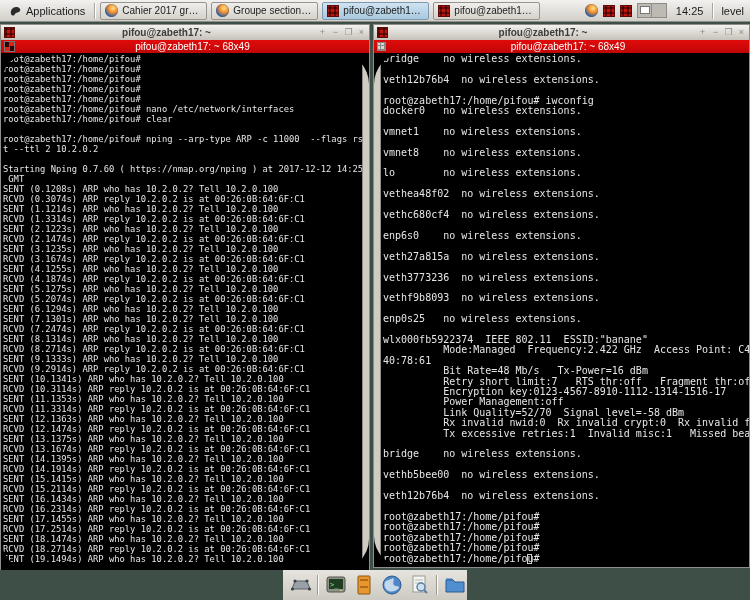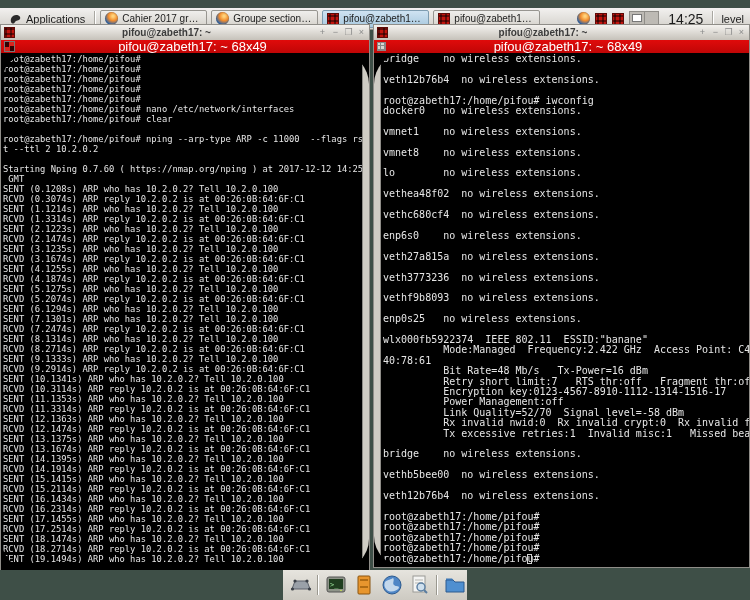--- a/index.html
+++ b/index.html
@@ -1,20 +1,20 @@
 <!DOCTYPE html>
 <html><head>
 <meta charset="utf-8">
 <style>
   html,body{margin:0;padding:0;background:#222;}
   .desktop{position:relative;width:750px;height:600px;background:#3e4f47;overflow:hidden;
            font-family:"Liberation Sans",sans-serif;}
 
   
-  .topbar{position:absolute;top:8px;left:0;right:0;height:22px;
+  .topbar{position:absolute;top:0;left:0;right:0;height:22px;
           background:linear-gradient(#f2f1ef,#d2cfc9);border-bottom:1px solid #8f8d88;
           display:flex;align-items:center;padding:0 4px;box-sizing:border-box;gap:4px;}
   .apps{display:flex;align-items:center;gap:4px;padding:1px 5px;cursor:default;}
   .apps-label{font-size:11px;color:#1c1c1c;}
   .apps-icon{width:13px;height:13px;display:inline-block;}
   .vsep{width:1px;height:16px;background:#a9a7a1;border-right:1px solid #fff;}
   .taskbtn{display:flex;align-items:center;gap:4px;height:18px;width:107px;
            background:linear-gradient(#efeeec,#d5d2cb);border:1px solid #979590;border-radius:2px;
            padding:0 4px;box-sizing:border-box;overflow:hidden;white-space:nowrap;}
   .taskbtn.active{background:linear-gradient(#cfe3f2,#a8c8de);border-color:#7e9cb0;}
@@ -24,41 +24,41 @@
            box-shadow:inset 0 0 1px rgba(0,0,0,.6);}
   .rt-icon{width:12px;height:12px;flex:none;background:#c2140e;border:1px solid #5e0a07;box-sizing:border-box;
            background-image:linear-gradient(90deg,rgba(0,0,0,.45) 2px,transparent 2px),
                             linear-gradient(rgba(0,0,0,.45) 2px,transparent 2px);
            background-size:5px 5px;background-position:1px 1px;}
   .tray{margin-left:auto;display:flex;align-items:center;gap:5px;}
   .pager{width:28px;height:13px;border:1px solid #8f8d88;background:#bdbab4;display:flex;}
   .pager-cell{flex:1;border-right:1px solid #8f8d88;position:relative;}
   .pager-cell:last-child{border-right:none;}
   .pager-win{position:absolute;left:2px;top:2px;width:8px;height:6px;background:#fff;border:1px solid #777;}
-  .clock{font-size:14px;color:#1c1c1c;padding:0 4px;}
+  .clock{font-size:11px;color:#1c1c1c;padding:0 4px;}
   .user{font-size:11px;color:#1c1c1c;padding:0 2px;}
 
   
   .window{position:absolute;border:1px solid #8f8d88;background:#000;display:flex;flex-direction:column;
           box-sizing:border-box;overflow:hidden;}
   .win-left{left:0;top:24px;width:370px;height:547px;}
   .win-right{left:373px;top:24px;width:377px;height:544px;}
   .titlebar{height:15px;flex:none;background:linear-gradient(#f4f2ef,#c6c2ba);
             display:flex;align-items:center;padding:0 3px;gap:3px;}
   .title-text{flex:1;text-align:center;font-size:10px;font-weight:bold;color:#3c3c3c;
               white-space:nowrap;overflow:hidden;}
   .title-appicon{width:11px;height:11px;flex:none;background:#c2140e;border:1px solid #5e0a07;box-sizing:border-box;
            background-image:linear-gradient(90deg,rgba(0,0,0,.45) 2px,transparent 2px),
                             linear-gradient(rgba(0,0,0,.45) 2px,transparent 2px);
            background-size:5px 5px;}
   .controls{display:flex;gap:4px;flex:none;align-items:center;}
   .ctrl{font-size:9px;color:#8a8a8a;line-height:9px;width:9px;text-align:center;cursor:default;}
   .redbar{height:13px;flex:none;background:linear-gradient(#e00b0b,#c00606);color:#fff;
           display:flex;align-items:center;padding:0 3px;gap:4px;}
-  .redbar-label{flex:1;text-align:center;font-size:13px;white-space:nowrap;overflow:hidden;}
+  .redbar-label{flex:1;text-align:center;font-size:10px;white-space:nowrap;overflow:hidden;}
   .redbar-icon-left{width:9px;height:9px;flex:none;
         background:conic-gradient(#d8241e 0 25%,#300 0 50%,#d8241e 0 75%,#300 0);border:1px solid #777;}
   .redbar-icon-right{width:9px;height:9px;flex:none;background:#d9d6cf;border:1px solid #888;box-sizing:border-box;
         background-image:linear-gradient(90deg,#888 1px,transparent 1px),linear-gradient(#888 1px,transparent 1px);
         background-size:4px 4px;background-position:2px 2px;}
   .term-body{flex:1;position:relative;background:#000;overflow:hidden;border-radius:31px;}
   .term-text{margin:0;padding:1px 2px;color:#e6e6e6;
              font-family:"DejaVu Sans Mono",monospace;white-space:pre;}
   .win-left .term-text{font-size:8.8px;line-height:10px;}
   .win-right .term-text{font-size:10px;line-height:10.4px;margin-left:7px;}

